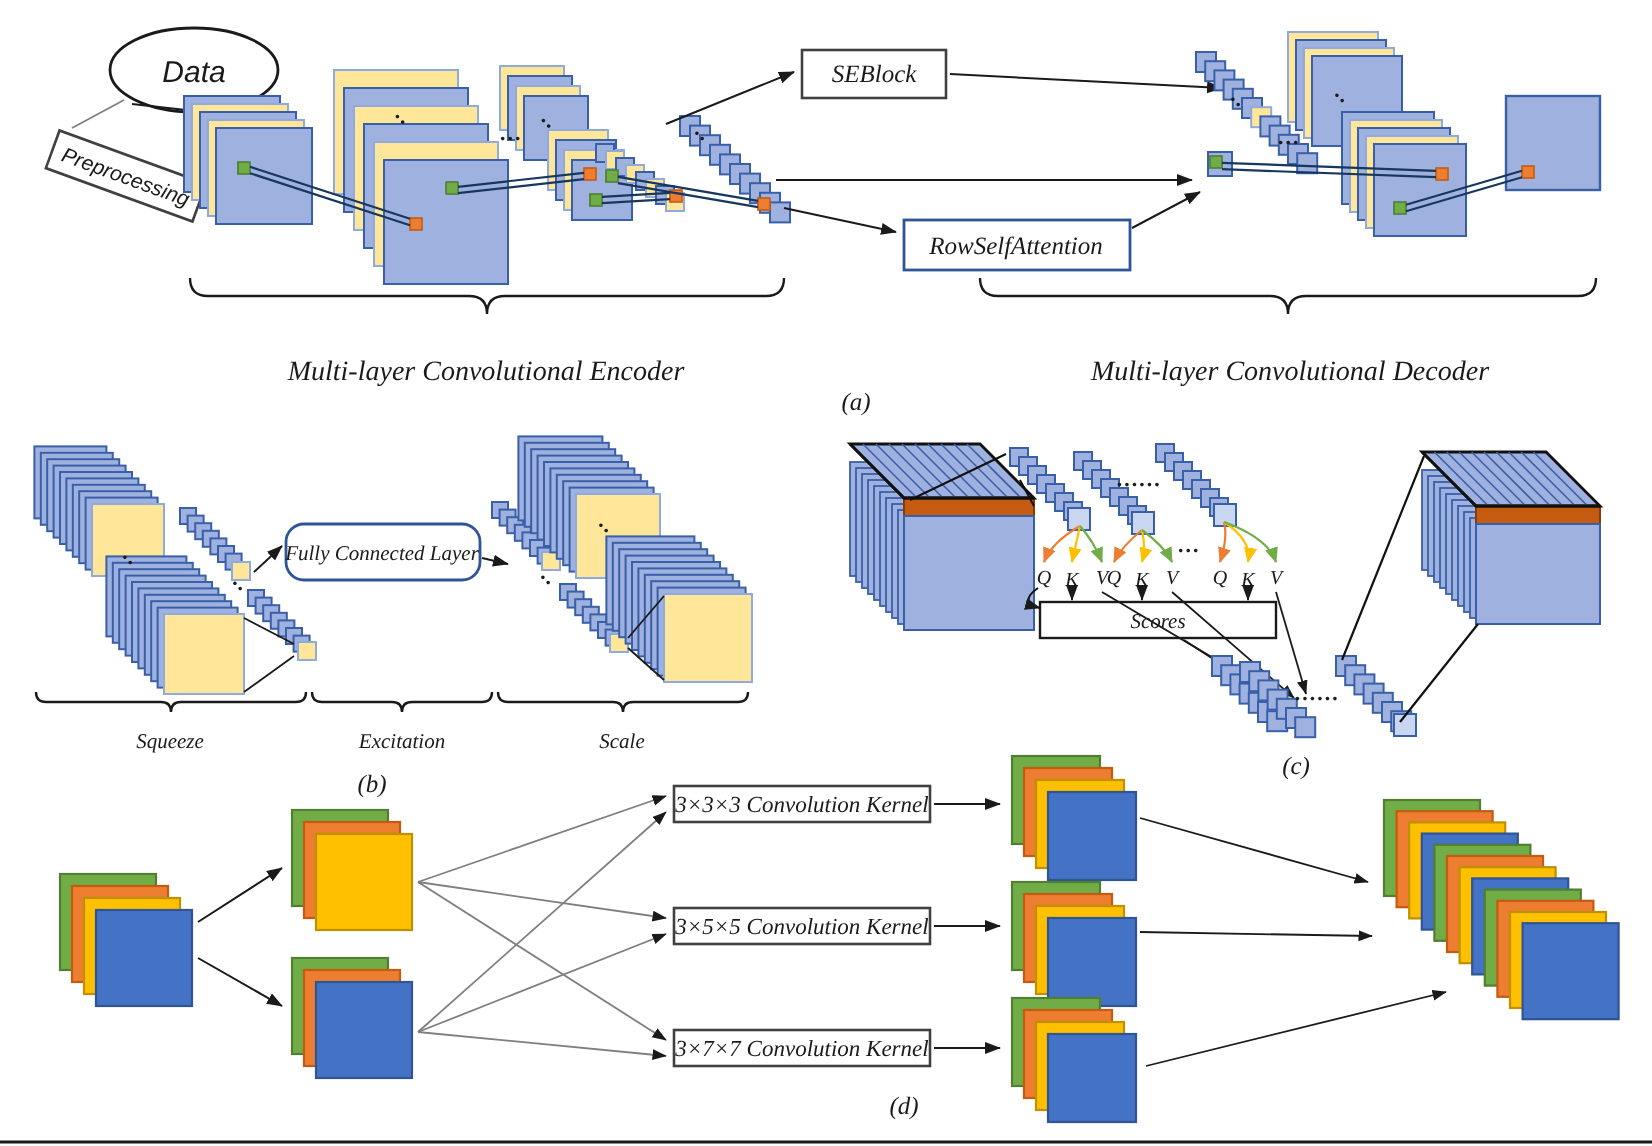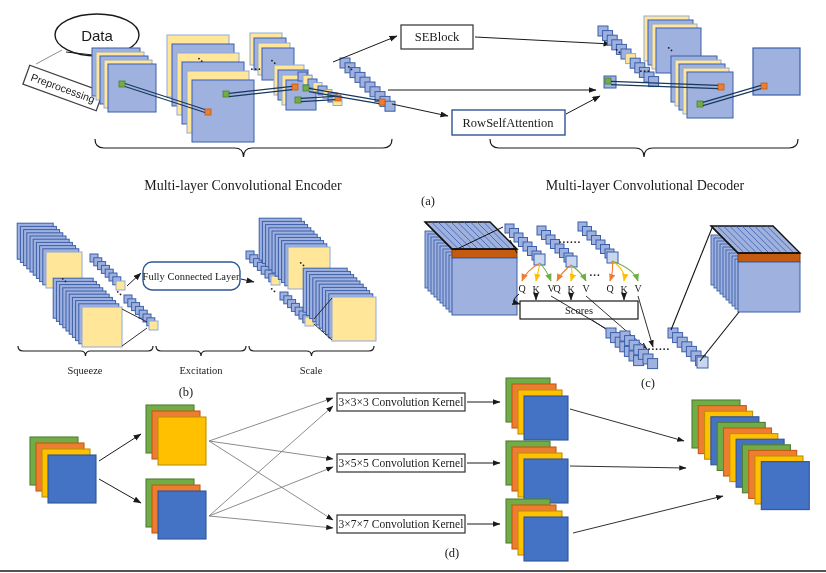--- a/index.html
+++ b/index.html
@@ -1,16 +1,16 @@
 <!DOCTYPE html>
 <html><head>
 <meta charset="utf-8">
 <style>
   html,body{margin:0;padding:0;background:#ffffff;}
-  #wrap{position:relative;width:826px;height:573px;background:#fff;overflow:hidden;}
+  #wrap{position:relative;width:826px;height:573px;background:#fff;overflow:hidden;font-style:italic;}
   svg{display:block;}
   text{font-family:"Liberation Serif",serif;fill:#1a1a1a;}
   .sans{font-family:"Liberation Sans",sans-serif;}
   .big{font-size:15px;}
   .box-label{font-size:12.5px;}
   .sec-label{font-size:14px;}
   .tag{font-size:12.5px;}
   .small{font-size:10.5px;}
   .tiny{font-size:10px;}
   .kernel{font-size:11.5px;}

